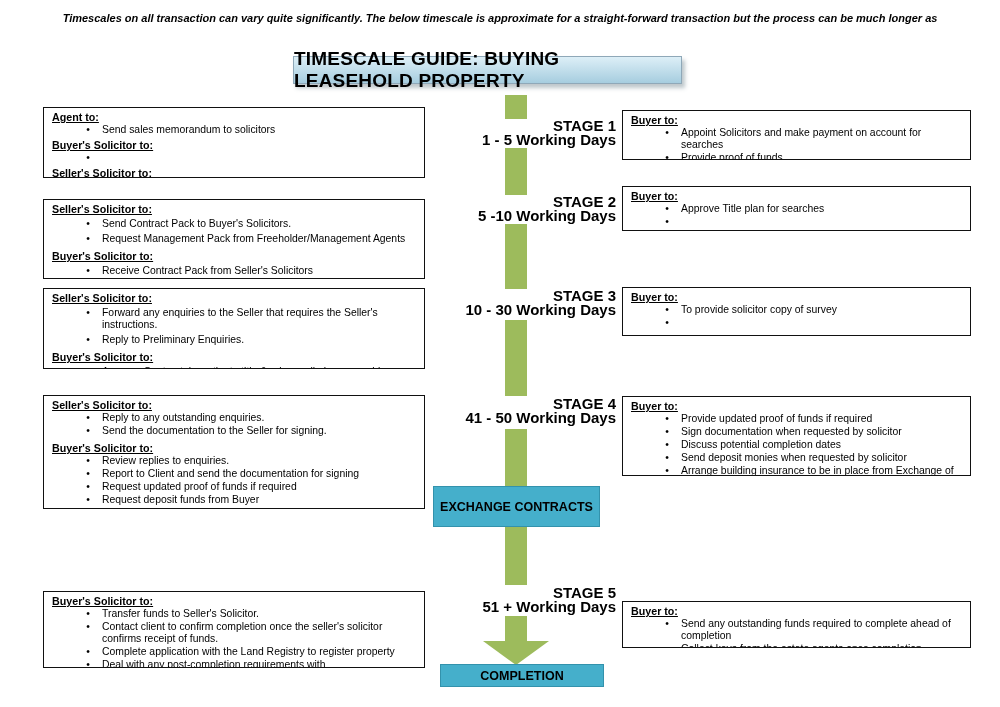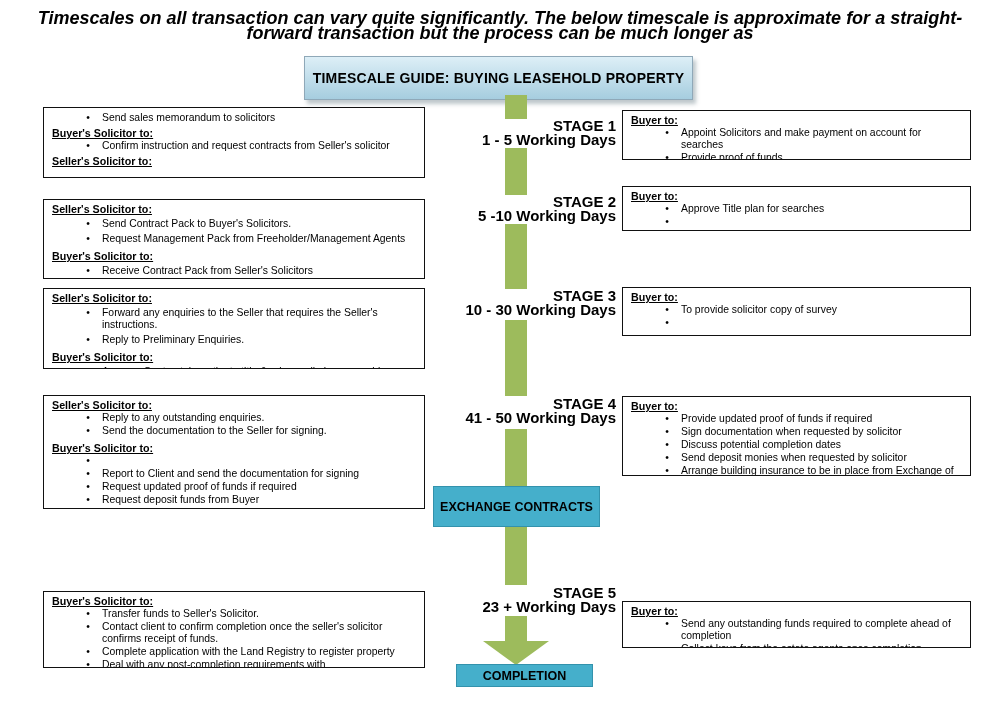--- a/index.html
+++ b/index.html
@@ -3,29 +3,29 @@
 <meta charset="utf-8">
 <style>
   html,body{margin:0;padding:0;background:#ffffff;}
   .page{
     position:relative;width:1000px;height:707px;background:#ffffff;
     font-family:"Liberation Sans", sans-serif;color:#111;overflow:hidden;
   }
   
   .disclaimer{
     position:absolute;top:11px;left:20px;width:960px;text-align:center;
-    font-weight:bold;font-style:italic;font-size:18px;line-height:15px;color:#000;
+    font-weight:bold;font-style:italic;font-size:11px;line-height:15px;color:#000;
   }
   
   .title-box{
-    position:absolute;left:304px;top:56px;width:389px;height:44px;
+    position:absolute;left:293px;top:56px;width:389px;height:28px;
     background:linear-gradient(to bottom,var(--title_box_top,#DDEFF7),var(--title_box_bottom,#A6CDDF));
     border:1px solid #8fa8b8;box-shadow:3px 4px 4px rgba(110,130,140,.45);
     display:flex;align-items:center;justify-content:center;
-    font-weight:bold;font-size:14px;letter-spacing:.2px;color:#000;box-sizing:border-box;
+    font-weight:bold;font-size:19px;letter-spacing:.2px;color:#000;box-sizing:border-box;
   }
   
   .bar{position:absolute;left:505px;width:22px;background:var(--arrow_green,#9DBB5C);}
   .arrow-head{
     position:absolute;left:483px;top:641px;width:0;height:0;
     border-left:33px solid transparent;border-right:33px solid transparent;
     border-top:24px solid var(--arrow_green,#9DBB5C);
   }
   .stage{
     position:absolute;left:416px;width:200px;text-align:right;
@@ -87,39 +87,39 @@
   <div class="stage" style="top:289px">
     <div>STAGE 3</div>
     <div>10 - 30 Working Days</div>
   </div>
   <div class="stage" style="top:397px">
     <div>STAGE 4</div>
     <div>41 - 50 Working Days</div>
   </div>
   <div class="stage" style="top:586px">
     <div>STAGE 5</div>
-    <div>23 + Working Days</div>
+    <div>51 + Working Days</div>
   </div>
 
   <div class="milestone" style="left:433px;top:486px;width:167px;height:41px">
     <span>EXCHANGE CONTRACTS</span>
   </div>
-  <div class="milestone" style="left:456px;top:664px;width:137px;height:23px">
+  <div class="milestone" style="left:440px;top:664px;width:164px;height:23px">
     <span>COMPLETION</span>
   </div>
 
   <div class="box left" style="top:107px;height:71px">
+    <div class="h">Agent to:</div>
     <div class="li">
         <span class="dot">•</span>
         <span class="t">Send sales memorandum to solicitors</span>
       </div>
     <div class="h">Buyer's Solicitor to:</div>
     <div class="li">
         <span class="dot">•</span>
-        <span class="t">Confirm instruction and request contracts from Seller's solicitor</span>
       </div>
     <div class="h">Seller's Solicitor to:</div>
 
   </div>
 
   <div class="box left loose" style="top:199px;height:80px">
     <div class="h">Seller's Solicitor to:</div>
     <div class="li">
         <span class="dot">•</span>
         <span class="t">Send Contract Pack to Buyer's Solicitors.</span>
@@ -160,20 +160,21 @@
         <span class="dot">•</span>
         <span class="t">Reply to any outstanding enquiries.</span>
       </div>
     <div class="li">
         <span class="dot">•</span>
         <span class="t">Send the documentation to the Seller for signing.</span>
       </div>
     <div class="h" style="margin-top:5px">Buyer's Solicitor to:</div>
     <div class="li">
         <span class="dot">•</span>
+        <span class="t">Review replies to enquiries.</span>
       </div>
     <div class="li">
         <span class="dot">•</span>
         <span class="t">Report to Client and send the documentation for signing</span>
       </div>
     <div class="li">
         <span class="dot">•</span>
         <span class="t">Request updated proof of funds if required</span>
       </div>
     <div class="li">

